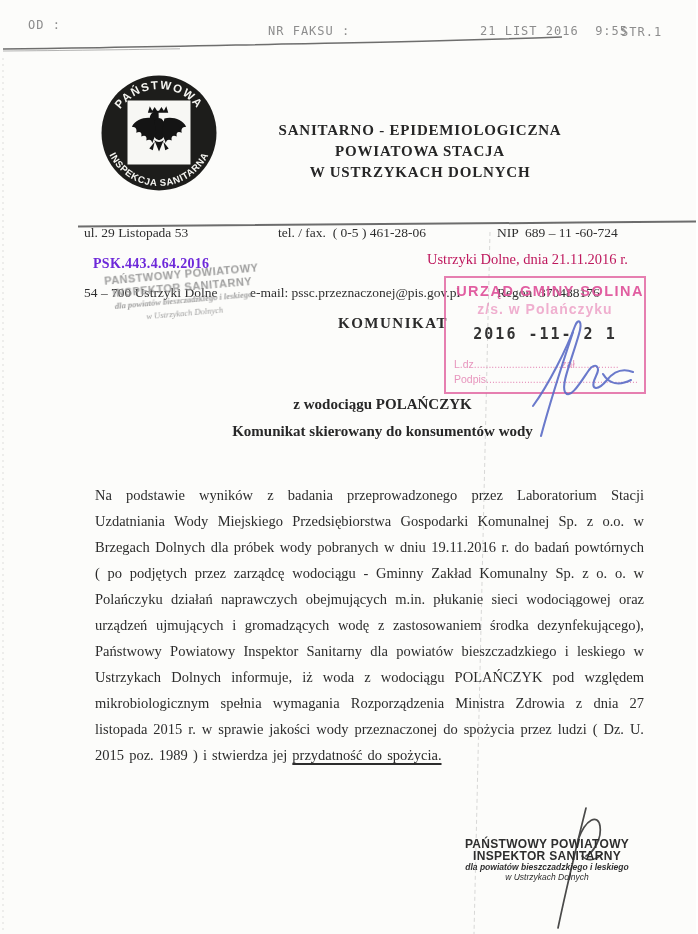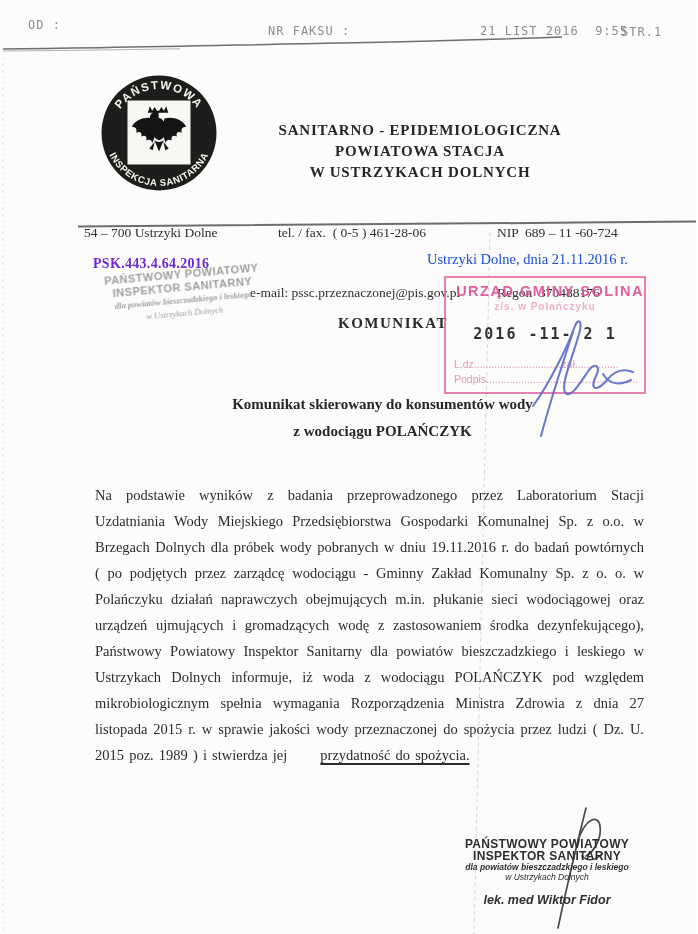--- a/index.html
+++ b/index.html
@@ -34,37 +34,37 @@
   .refno{left:93px;top:256px;font-size:14px;font-weight:600;letter-spacing:.3px;color:#6d28d9;}
   .faintstamp{
     left:78px;top:268px;width:210px;text-align:center;
     transform:rotate(-5deg);color:#8f8f8f;opacity:.85;filter:blur(.45px);
     line-height:13px;
   }
   .faintstamp .l1,.faintstamp .l2{font-family:"Liberation Sans",sans-serif;font-weight:bold;font-size:11px;letter-spacing:.5px;}
   .faintstamp .l3{font-size:8.5px;font-style:italic;font-weight:bold;}
   .faintstamp .l4{font-size:8.5px;font-style:italic;}
 
-  .dateline{left:427px;top:251px;font-size:14.5px;color:#1d4ed8;}
+  .dateline{left:427px;top:251px;font-size:14.5px;color:#be185d;}
   .komunikat{left:338px;top:315px;font-size:15px;font-weight:bold;letter-spacing:1.5px;color:#2a2a2a;}
 
   
   .rstamp{
     left:444px;top:276px;width:198px;height:114px;
     border:2.5px solid rgba(224,95,158,.8);
     filter:blur(.2px);
   }
   .rstamp .office1{
     position:absolute;left:0;top:5px;width:100%;text-align:right;
     font-family:"Liberation Sans",sans-serif;font-weight:bold;font-size:14.5px;
     letter-spacing:1.5px;color:#e0569c;opacity:.95;white-space:nowrap;
   }
   .rstamp .office2{
     position:absolute;left:0;top:23px;width:100%;text-align:center;
-    font-family:"Liberation Sans",sans-serif;font-weight:bold;font-size:10px;
+    font-family:"Liberation Sans",sans-serif;font-weight:bold;font-size:14px;
     letter-spacing:1px;color:#e77cb2;opacity:.6;
   }
   .rstamp .dstamp{
     position:absolute;left:0;top:47px;width:100%;text-align:center;
     font-family:"DejaVu Sans Mono",monospace;font-weight:bold;font-size:15px;
     letter-spacing:2px;color:#333;white-space:pre;
   }
   .rstamp .leader{
     position:absolute;left:8px;width:184px;overflow:hidden;white-space:nowrap;
     font-family:"Liberation Sans",sans-serif;font-size:10.5px;color:#e58ab7;opacity:.9;
@@ -75,21 +75,21 @@
   .title{
     left:110px;top:391px;width:545px;text-align:center;
     font-weight:bold;font-size:15px;line-height:27px;color:#272727;filter:blur(.2px);
   }
   .body{
     left:95px;top:482px;width:549px;
     font-size:14.5px;line-height:26px;text-align:justify;color:#2c2c2c;
     word-spacing:1.5px;filter:blur(.2px);
   }
   .body .ul{
-    text-decoration:underline;text-underline-offset:3px;text-decoration-thickness:1.5px;margin-left:28px;
+    text-decoration:underline;text-underline-offset:3px;text-decoration-thickness:1.5px;
   }
 
   
   .sigstamp{
     left:452px;top:838px;width:190px;text-align:center;
     font-family:"Liberation Sans",sans-serif;color:#2e2e2e;filter:blur(.35px);
   }
   .sigstamp .s1,.sigstamp .s2{font-weight:bold;font-size:12px;line-height:12px;letter-spacing:.3px;}
   .sigstamp .s3{font-weight:bold;font-style:italic;font-size:8.5px;line-height:10px;}
   .sigstamp .s4{font-style:italic;font-size:8.5px;line-height:10px;}
@@ -141,20 +141,21 @@
     </text>
   </svg>
 
   <div class="abs org">
     <div>SANITARNO - EPIDEMIOLOGICZNA</div>
     <div>POWIATOWA STACJA</div>
     <div>W USTRZYKACH DOLNYCH</div>
   </div>
 
   <div class="abs contact" style="left:84px;top:183px;">
+    <div>ul. 29 Listopada 53</div>
     <div>54 – 700 Ustrzyki Dolne</div>
   </div>
   <div class="abs contact" style="left:250px;top:183px;">
     <div style="padding-left:28px;">tel. / fax.  ( 0-5 ) 461-28-06</div>
     <div>e-mail: pssc.przeznaczonej@pis.gov.pl</div>
   </div>
   <div class="abs contact" style="left:497px;top:183px;">
     <div>NIP  689 – 11 -60-724</div>
     <div>Regon  370488176</div>
   </div>
@@ -185,32 +186,31 @@
 
   <svg class="abs" style="left:515px;top:310px;" width="145" height="130">
     <g stroke="#5b6cc7" stroke-width="2.1" fill="none" stroke-linecap="round" opacity="0.9">
       <path d="M18 96 C 34 74, 52 38, 60 16 C 63 8, 68 10, 64 24 C 56 52, 46 74, 50 82 C 55 91, 67 70, 74 60 C 80 52, 86 56, 81 66 C 74 80, 82 82, 92 70 C 100 60, 108 58, 118 62"></path>
       <path d="M58 22 C 46 58, 34 96, 26 126"></path>
       <path d="M88 64 C 94 74, 104 76, 116 70"></path>
     </g>
   </svg>
 
   <div class="abs title">
+    <div>z wodociągu POLAŃCZYK</div>
     <div>Komunikat skierowany do konsumentów wody</div>
-    <div>z wodociągu POLAŃCZYK</div>
   </div>
 
   <div class="abs body"><span>Na podstawie wyników z badania przeprowadzonego przez Laboratorium Stacji Uzdatniania Wody Miejskiego Przedsiębiorstwa Gospodarki Komunalnej Sp. z o.o. w Brzegach Dolnych dla próbek wody pobranych w dniu 19.11.2016 r. do badań powtórnych ( po podjętych przez zarządcę wodociągu - Gminny Zakład Komunalny Sp. z o. o. w Polańczyku działań naprawczych obejmujących m.in. płukanie sieci wodociągowej oraz urządzeń ujmujących i gromadzących wodę z zastosowaniem środka dezynfekującego), Państwowy Powiatowy Inspektor Sanitarny dla powiatów bieszczadzkiego i leskiego w Ustrzykach Dolnych informuje, iż woda z wodociągu POLAŃCZYK pod względem mikrobiologicznym spełnia wymagania Rozporządzenia Ministra Zdrowia z dnia 27 listopada 2015 r. w sprawie jakości wody przeznaczonej do spożycia przez ludzi ( Dz. U. 2015 poz. 1989 ) i stwierdza jej </span><span class="ul">przydatność do spożycia.</span></div>
 
   <div class="abs sigstamp">
     <div class="s1">PAŃSTWOWY POWIATOWY</div>
     <div class="s2">INSPEKTOR SANITARNY</div>
     <div class="s3">dla powiatów bieszczadzkiego i leskiego</div>
     <div class="s4">w Ustrzykach Dolnych</div>
-    <div class="name">lek. med Wiktor Fidor</div>
   </div>
 
   <svg class="abs" style="left:520px;top:800px;" width="120" height="135">
     <g stroke="#2b2b2b" stroke-width="1.7" fill="none" stroke-linecap="round" opacity="0.85">
       <path d="M66 8 C 58 40, 46 90, 38 128"></path>
       <path d="M58 40 C 66 18, 78 14, 80 26 C 82 38, 74 52, 66 56"></path>
       <path d="M62 56 C 68 62, 76 60, 82 54"></path>
     </g>
   </svg>
 

